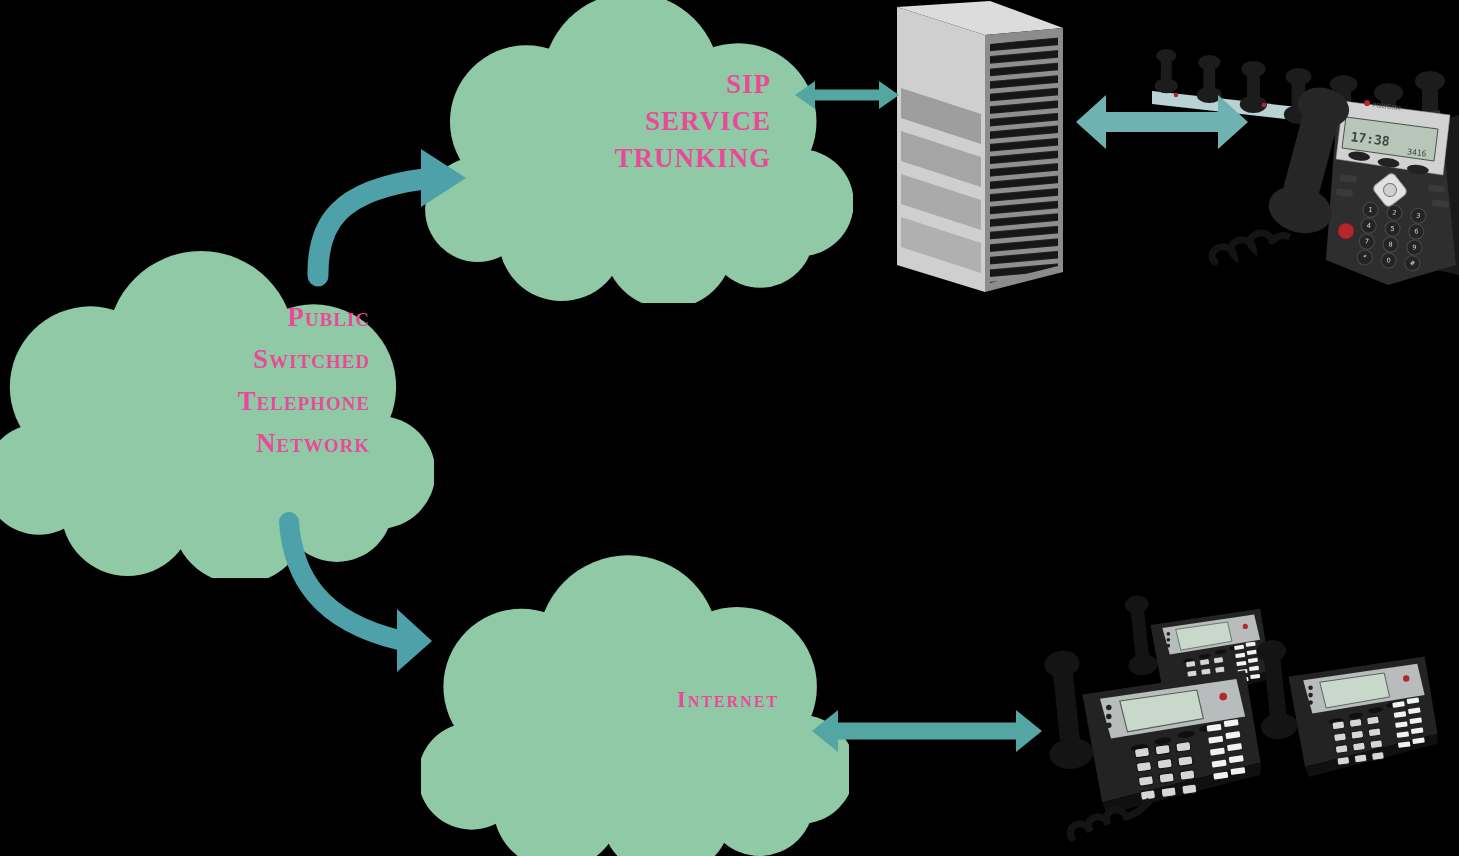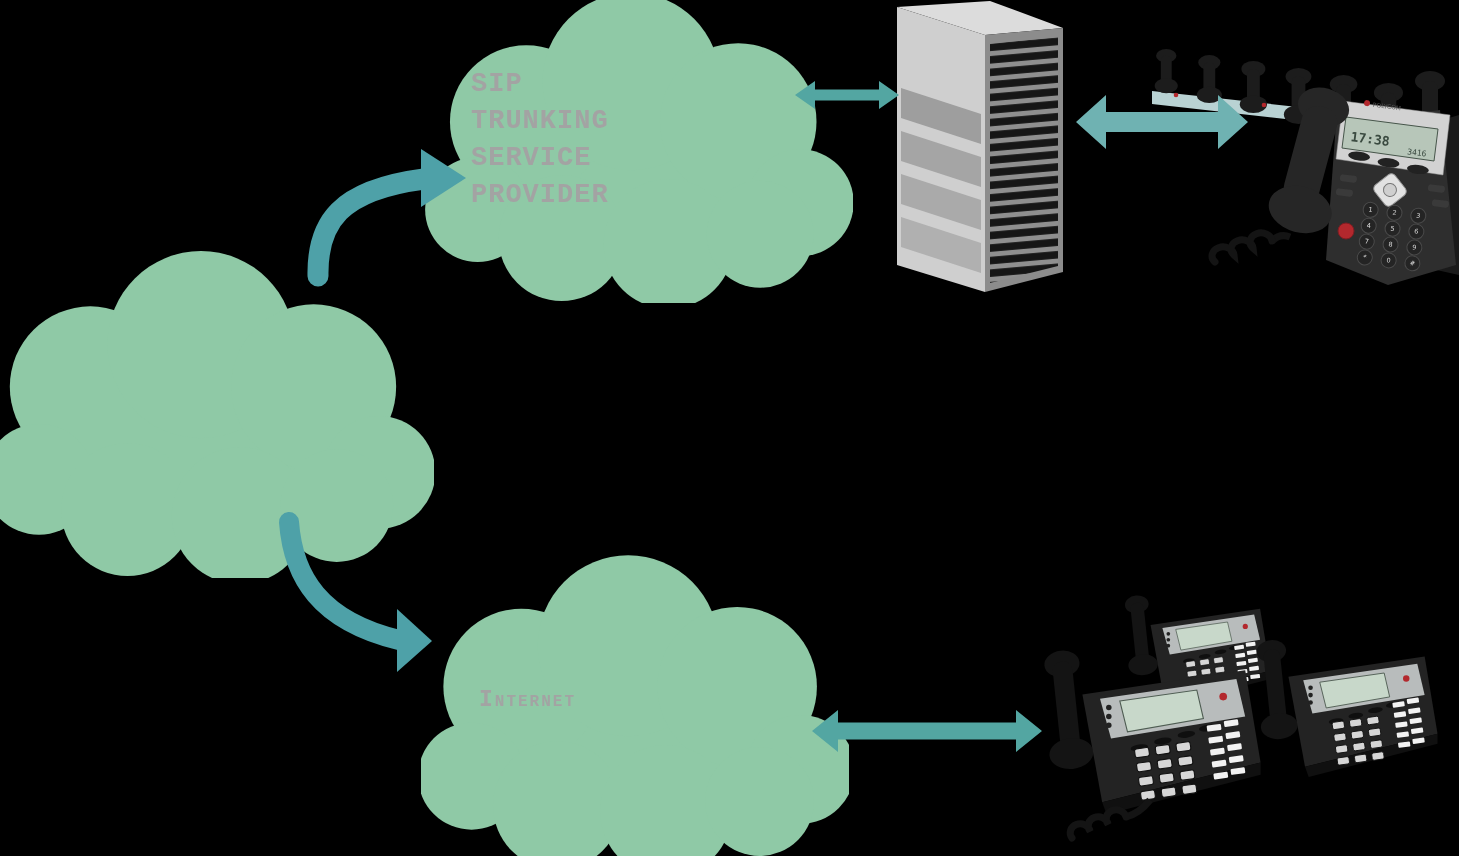--- a/index.html
+++ b/index.html
@@ -2,22 +2,22 @@
 <html><head>
 <meta charset="utf-8">
 <style>
   html,body{margin:0;padding:0;background:#000;}
   #canvas{
     position:relative;width:1459px;height:856px;background:#000;
     overflow:hidden;font-family:"DejaVu Serif", serif;
   }
   .abs{position:absolute;}
   .cloud-label{
-    position:absolute;text-align:left;color:#a3a3a3;font-weight:bold;
-    font-family:Liberation Mono, monospace;
+    position:absolute;text-align:right;color:#ec4899;font-weight:bold;
+    font-family:Liberation Serif, serif;
   }
   .cloud-label.pstn{left:40px;top:296px;width:330px;font-size:27px;line-height:42px;
     letter-spacing:1px;font-variant:small-caps;}
   .cloud-label.sip{left:471px;top:66px;width:300px;font-size:27px;line-height:37px;
     letter-spacing:1px;}
   .cloud-label.internet{left:479px;top:680px;width:300px;font-size:23px;line-height:40px;
     letter-spacing:2px;font-variant:small-caps;}
   svg{display:block;}
   .overlay{pointer-events:none;}
 </style>
@@ -98,29 +98,34 @@
               <rect x="178" y="130" width="13" height="5.5" rx="1"></rect>
           </g>
         </g>
       </g>
     </defs>
   </svg>
 
   <svg class="abs" style="left:-18px;top:246px" width="452" height="332" viewBox="0 0 440 330">
     <use href="#cloudShape" fill="#8FC9A6"></use>
   </svg>
+  <div class="cloud-label pstn">
+    <div>Public</div>
+    <div>Switched</div>
+    <div>Telephone</div>
+    <div>Network</div>
+  </div>
 
   <svg class="abs" style="left:423px;top:-12px" width="430" height="315" viewBox="0 0 440 330">
     <use href="#cloudShape" fill="#8FC9A6"></use>
   </svg>
   <div class="cloud-label sip">
     <div>SIP</div>
+    <div>SERVICE</div>
     <div>TRUNKING</div>
-    <div>SERVICE</div>
-    <div>PROVIDER</div>
   </div>
 
   <svg class="abs" style="left:421px;top:546px" width="428" height="330" viewBox="0 0 440 330">
     <use href="#cloudShape" fill="#8FC9A6"></use>
   </svg>
   <div class="cloud-label internet">
     <span>Internet</span>
   </div>
 
   <svg class="abs" style="left:880px;top:0" width="200" height="300" viewBox="0 0 200 300">

